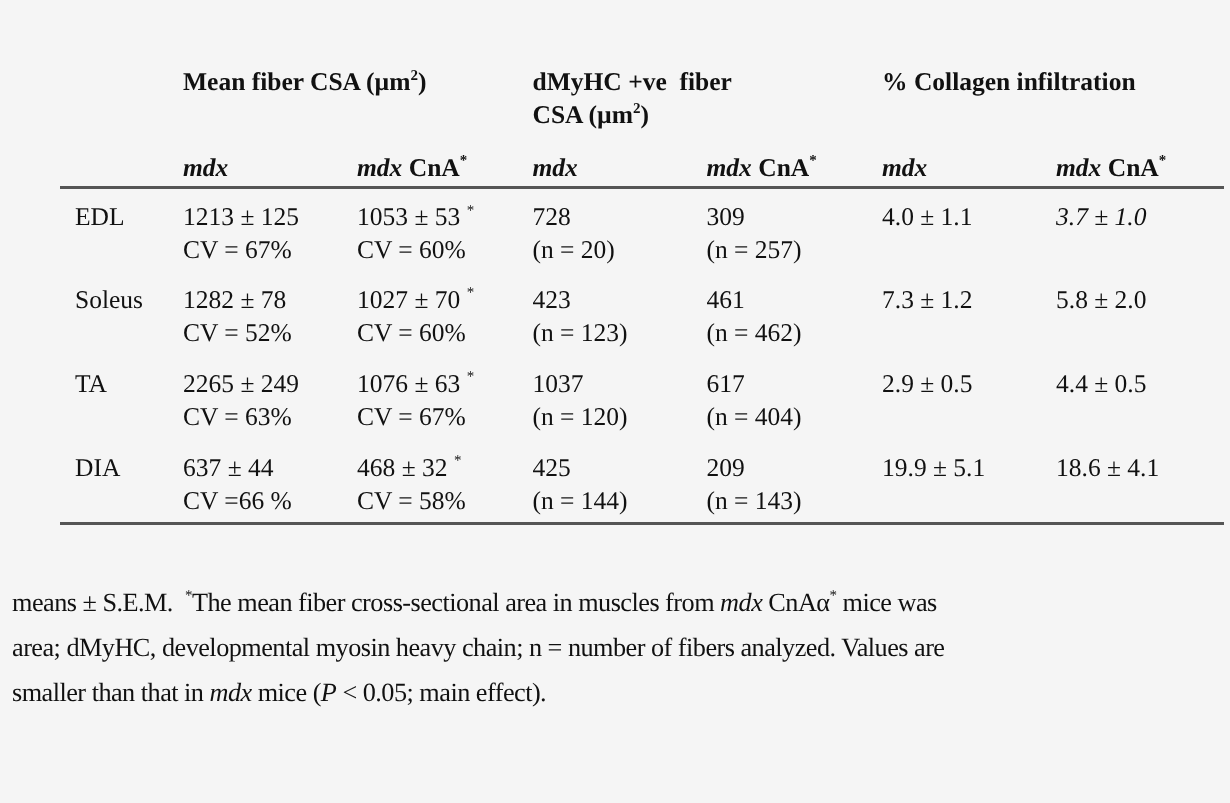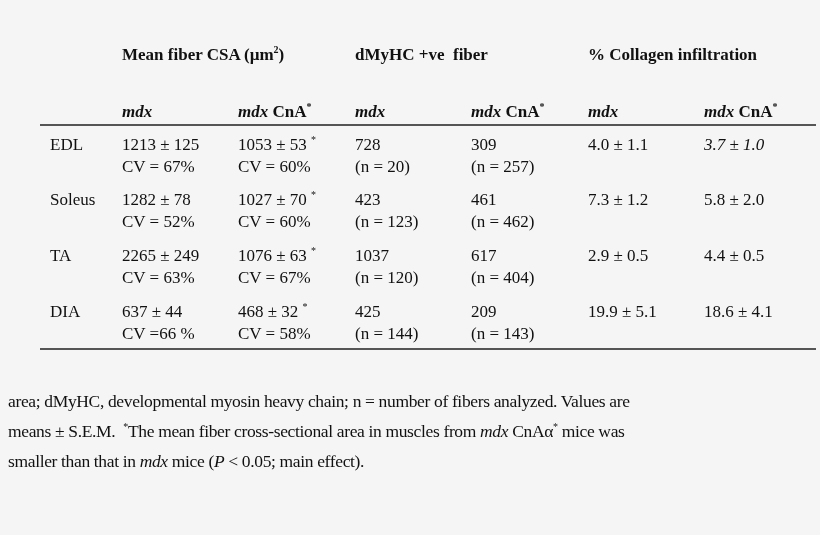--- a/index.html
+++ b/index.html
@@ -43,20 +43,21 @@
 <body>
 
 <div>
 
   <div class="abs hdr" style="left:122px; top:44px;">
     <span>Mean fiber CSA (µm</span><sup>2</sup><span>)</span>
   </div>
 
   <div class="abs hdr" style="left:355px; top:44px;">
     <div style="white-space:pre;">dMyHC +ve  fiber</div>
+    <div><span>CSA (µm</span><sup>2</sup><span>)</span></div>
   </div>
 
   <div class="abs hdr" style="left:588px; top:44px;">
     <span>% Collagen infiltration</span>
   </div>
 
   <div class="abs hdr" style="left:122px; top:101px;"><span class="it">mdx</span></div>
   <div class="abs hdr" style="left:238px; top:101px;"><span class="it">mdx</span><span style="white-space:pre;"> CnA</span><sup>*</sup></div>
   <div class="abs hdr" style="left:355px; top:101px;"><span class="it">mdx</span></div>
   <div class="abs hdr" style="left:471px; top:101px;"><span class="it">mdx</span><span style="white-space:pre;"> CnA</span><sup>*</sup></div>
@@ -150,16 +151,16 @@
         <div>(n = 143)</div>
       </div>
     <div class="abs" style="left:588px; top:301px;">19.9 ± 5.1</div>
     <div class="abs" style="left:704px; top:301px;">18.6 ± 4.1</div>
   </div>
 
   <div class="rule" style="top:348px;"></div>
 </div>
 
 <div class="caption">
+  <p><span style="white-space:pre;">means ± S.E.M.  </span><sup>*</sup><span style="white-space:pre;">The mean fiber cross-sectional area in muscles from </span><span class="it">mdx</span><span style="white-space:pre;"> CnAα</span><sup>*</sup><span style="white-space:pre;"> mice was</span></p>
   <p>area; dMyHC, developmental myosin heavy chain; n = number of fibers analyzed. Values are</p>
-  <p><span style="white-space:pre;">means ± S.E.M.  </span><sup>*</sup><span style="white-space:pre;">The mean fiber cross-sectional area in muscles from </span><span class="it">mdx</span><span style="white-space:pre;"> CnAα</span><sup>*</sup><span style="white-space:pre;"> mice was</span></p>
   <p><span style="white-space:pre;">smaller than that in </span><span class="it">mdx</span><span style="white-space:pre;"> mice (</span><span class="it">P</span><span style="white-space:pre;text-align:center;"> &lt; 0.05; main effect).</span></p>
 </div>
 
 </body></html>

